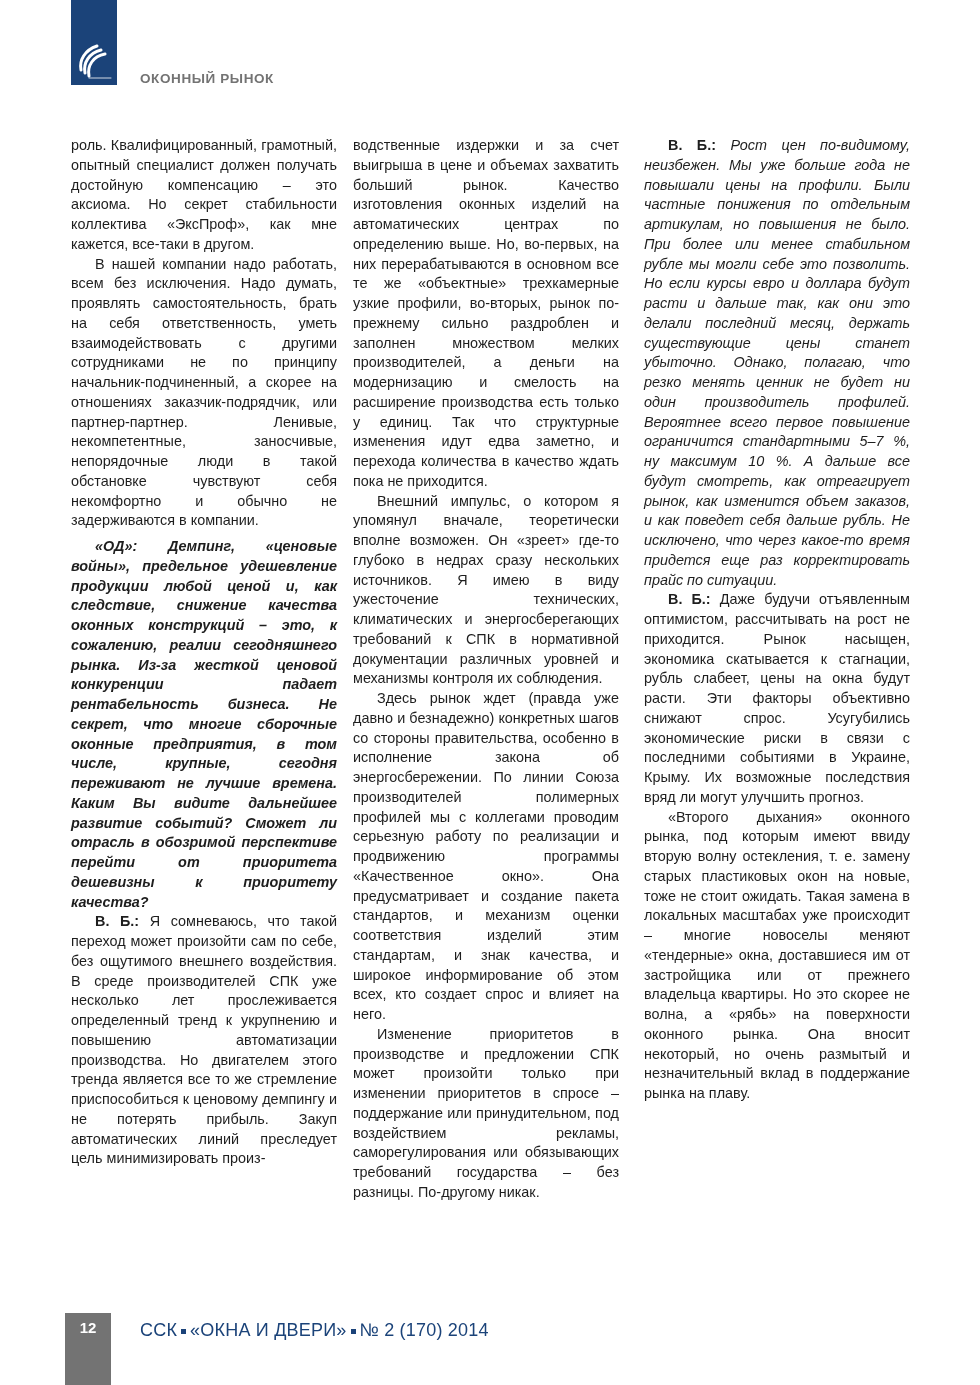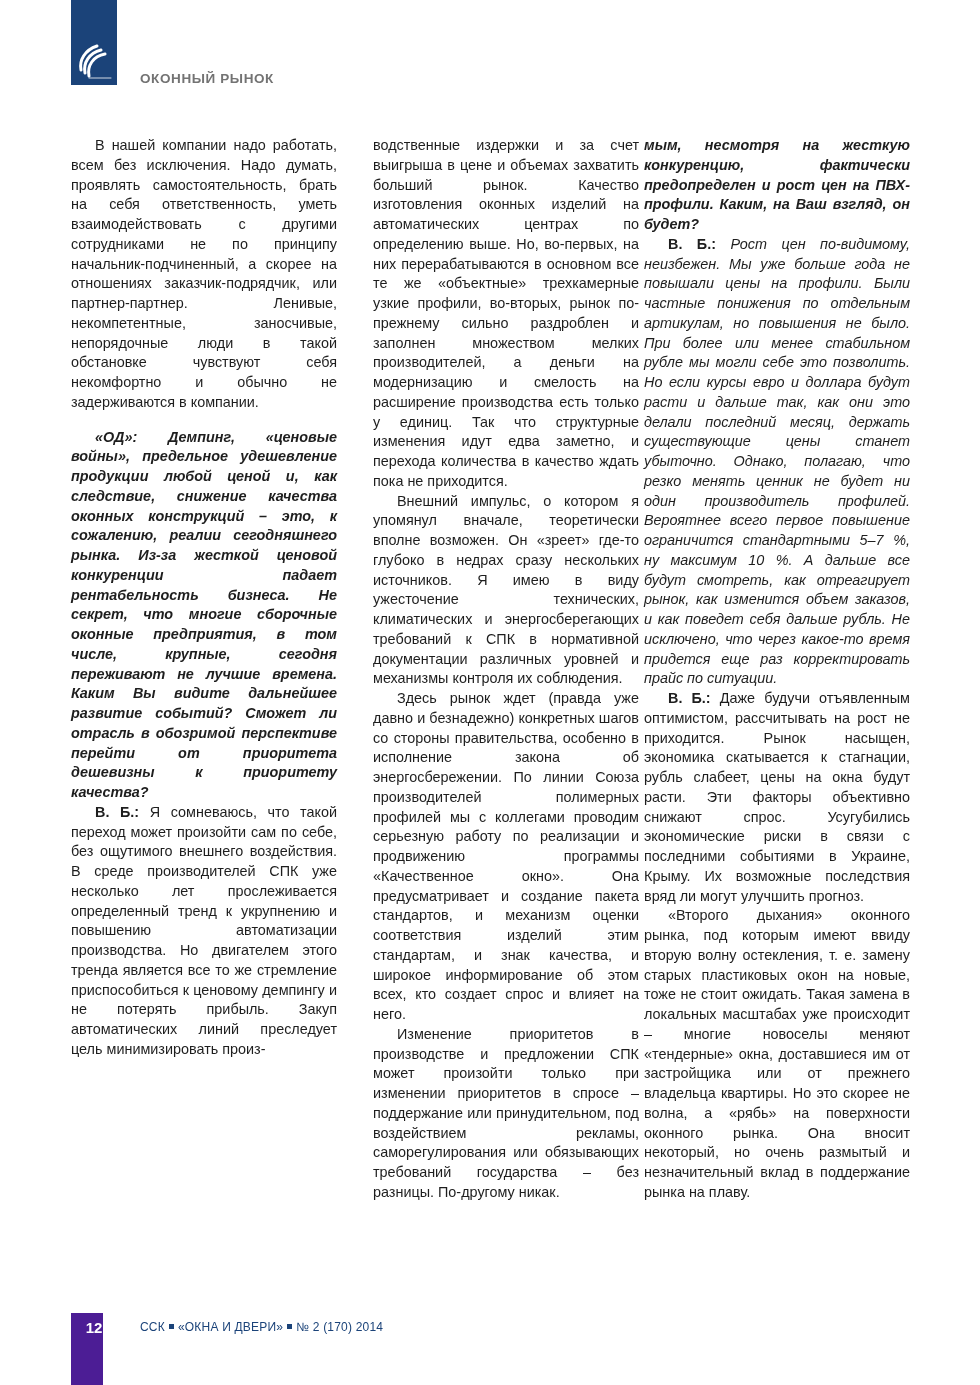--- a/index.html
+++ b/index.html
@@ -15,70 +15,70 @@
   .logo { position: absolute; left: 4px; top: 40px; width: 40px; height: 42px; }
   .section-title {
     position: absolute; left: 140px; top: 71px;
     font-size: 13.5px; font-weight: bold; letter-spacing: 0.6px; color: #737373;
   }
   .column {
     position: absolute; top: 136px; width: 266px;
     font-size: 14.4px; line-height: 19.75px; text-align: justify;
   }
   .col1 { left: 71px; }
-  .col2 { left: 373px; }
+  .col2 { left: 353px; }
   .col3 { left: 644px; }
   .column p { margin: 0; text-indent: 0; }
   .column p.ind { text-indent: 24px; }
-  .column p.gap { margin-top: 15px; }
+  .column p.gap { margin-top: 6px; }
   .q { font-weight: bold; font-style: italic; }
   .speaker { font-weight: bold; font-style: normal; }
   .ital { font-style: italic; }
   .bottom-band {
-    position: absolute; left: 71px; top: 1313px; width: 32px; height: 72px;
-    background: #4c1d95;
+    position: absolute; left: 65px; top: 1313px; width: 46px; height: 72px;
+    background: #737373;
   }
   .page-number {
     position: absolute; left: 0; top: 6px; width: 46px; text-align: center;
     color: #ffffff; font-weight: bold; font-size: 15px;
   }
   .footer-info {
     position: absolute; left: 140px; top: 1320px;
-    font-size: 12px; color: #1b4379; letter-spacing: 0.2px;
+    font-size: 18px; color: #1b4379; letter-spacing: 0.2px;
   }
   .sq { display: inline-block; width: 5px; height: 5px; background: #1b4379; margin: 0 4px; vertical-align: 2px; }
 </style>
 </head>
 <body>
 
 <div class="top-band">
   <svg class="logo" viewBox="0 0 40 42">
     <g fill="none" stroke="#ffffff" stroke-linecap="round">
       <path d="M6 30 C 4 20, 10 10, 22 6" stroke-width="3"></path>
       <path d="M10 33 C 8 23, 14 13, 26 10" stroke-width="3"></path>
       <path d="M14 36 C 12 26, 18 16, 30 14" stroke-width="3"></path>
       <path d="M14 38 L 36 38" stroke-width="0.8"></path>
     </g>
   </svg>
 </div>
 <div class="section-title">ОКОННЫЙ РЫНОК</div>
 
 <div class="column col1">
+    <p>роль. Квалифицированный, грамотный, опытный специалист должен получать достойную компенсацию – это аксиома. Но секрет стабильности коллектива «ЭксПроф», как мне кажется, все-таки в другом.</p>
     <p class="ind">В нашей компании надо работать, всем без исключения. Надо думать, проявлять самостоятельность, брать на себя ответственность, уметь взаимодействовать с другими сотрудниками не по принципу начальник-подчиненный, а скорее на отношениях заказчик-подрядчик, или партнер-партнер. Ленивые, некомпетентные, заносчивые, непорядочные люди в такой обстановке чувствуют себя некомфортно и обычно не задерживаются в компании.</p>
     <p class="ind gap q">«ОД»: Демпинг, «ценовые войны», предельное удешевление продукции любой ценой и, как следствие, снижение качества оконных конструкций – это, к сожалению, реалии сегодняшнего рынка. Из-за жесткой ценовой конкуренции падает рентабельность бизнеса. Не секрет, что многие сборочные оконные предприятия, в том числе, крупные, сегодня переживают не лучшие времена. Каким Вы видите дальнейшее развитие событий? Сможет ли отрасль в обозримой перспективе перейти от приоритета дешевизны к приоритету качества?</p>
     <p class="ind"><span class="speaker">В. Б.:</span><span> Я сомневаюсь, что такой переход может произойти сам по себе, без ощутимого внешнего воздействия. В среде производителей СПК уже несколько лет прослеживается определенный тренд к укрупнению и повышению автоматизации производства. Но двигателем этого тренда является все то же стремление приспособиться к ценовому демпингу и не потерять прибыль. Закуп автоматических линий преследует цель минимизировать произ-</span></p>
   </div>
 <div class="column col2">
     <p>водственные издержки и за счет выигрыша в цене и объемах захватить больший рынок. Качество изготовления оконных изделий на автоматических центрах по определению выше. Но, во-первых, на них перерабатываются в основном все те же «объектные» трехкамерные узкие профили, во-вторых, рынок по-прежнему сильно раздроблен и заполнен множеством мелких производителей, а деньги на модернизацию и смелость на расширение производства есть только у единиц. Так что структурные изменения идут едва заметно, и перехода количества в качество ждать пока не приходится.</p>
     <p class="ind">Внешний импульс, о котором я упомянул вначале, теоретически вполне возможен. Он «зреет» где-то глубоко в недрах сразу нескольких источников. Я имею в виду ужесточение технических, климатических и энергосберегающих требований к СПК в нормативной документации различных уровней и механизмы контроля их соблюдения.</p>
     <p class="ind">Здесь рынок ждет (правда уже давно и безнадежно) конкретных шагов со стороны правительства, особенно в исполнение закона об энергосбережении. По линии Союза производителей полимерных профилей мы с коллегами проводим серьезную работу по реализации и продвижению программы «Качественное окно». Она предусматривает и создание пакета стандартов, и механизм оценки соответствия изделий этим стандартам, и знак качества, и широкое информирование об этом всех, кто создает спрос и влияет на него.</p>
     <p class="ind">Изменение приоритетов в производстве и предложении СПК может произойти только при изменении приоритетов в спросе – поддержание или принудительном, под воздействием рекламы, саморегулирования или обязывающих требований государства – без разницы. По-другому никак.</p>
   </div>
 <div class="column col3">
-    <p class="q">мым, несмотря на жесткую конкуренцию, фактически предопределен и рост цен на ПВХ-профили. Каким, на Ваш взгляд, он будет?</p>
     <p class="ind ital"><span class="speaker">В. Б.:</span><span> Рост цен по-видимому, неизбежен. Мы уже больше года не повышали цены на профили. Были частные понижения по отдельным артикулам, но повышения не было. При более или менее стабильном рубле мы могли себе это позволить. Но если курсы евро и доллара будут расти и дальше так, как они это делали последний месяц, держать существующие цены станет убыточно. Однако, полагаю, что резко менять ценник не будет ни один производитель профилей. Вероятнее всего первое повышение ограничится стандартными 5–7 %, ну максимум 10 %. А дальше все будут смотреть, как отреагирует рынок, как изменится объем заказов, и как поведет себя дальше рубль. Не исключено, что через какое-то время придется еще раз корректировать прайс по ситуации.</span></p>
     <p class="ind"><span class="speaker">В. Б.:</span><span> Даже будучи отъявленным оптимистом, рассчитывать на рост не приходится. Рынок насыщен, экономика скатывается к стагнации, рубль слабеет, цены на окна будут расти. Эти факторы объективно снижают спрос. Усугубились экономические риски в связи с последними событиями в Украине, Крыму. Их возможные последствия вряд ли могут улучшить прогноз.</span></p>
     <p class="ind">«Второго дыхания» оконного рынка, под которым имеют ввиду вторую волну остекления, т. е. замену старых пластиковых окон на новые, тоже не стоит ожидать. Такая замена в локальных масштабах уже происходит – многие новоселы меняют «тендерные» окна, доставшиеся им от застройщика или от прежнего владельца квартиры. Но это скорее не волна, а «рябь» на поверхности оконного рынка. Она вносит некоторый, но очень размытый и незначительный вклад в поддержание рынка на плаву.</p>
   </div>
 
 <div class="bottom-band">
   <div class="page-number">12</div>
 </div>
 <div class="footer-info">
   <span>ССК</span><span class="sq"></span><span>«ОКНА И ДВЕРИ»</span><span class="sq"></span><span>№ 2 (170) 2014</span>

